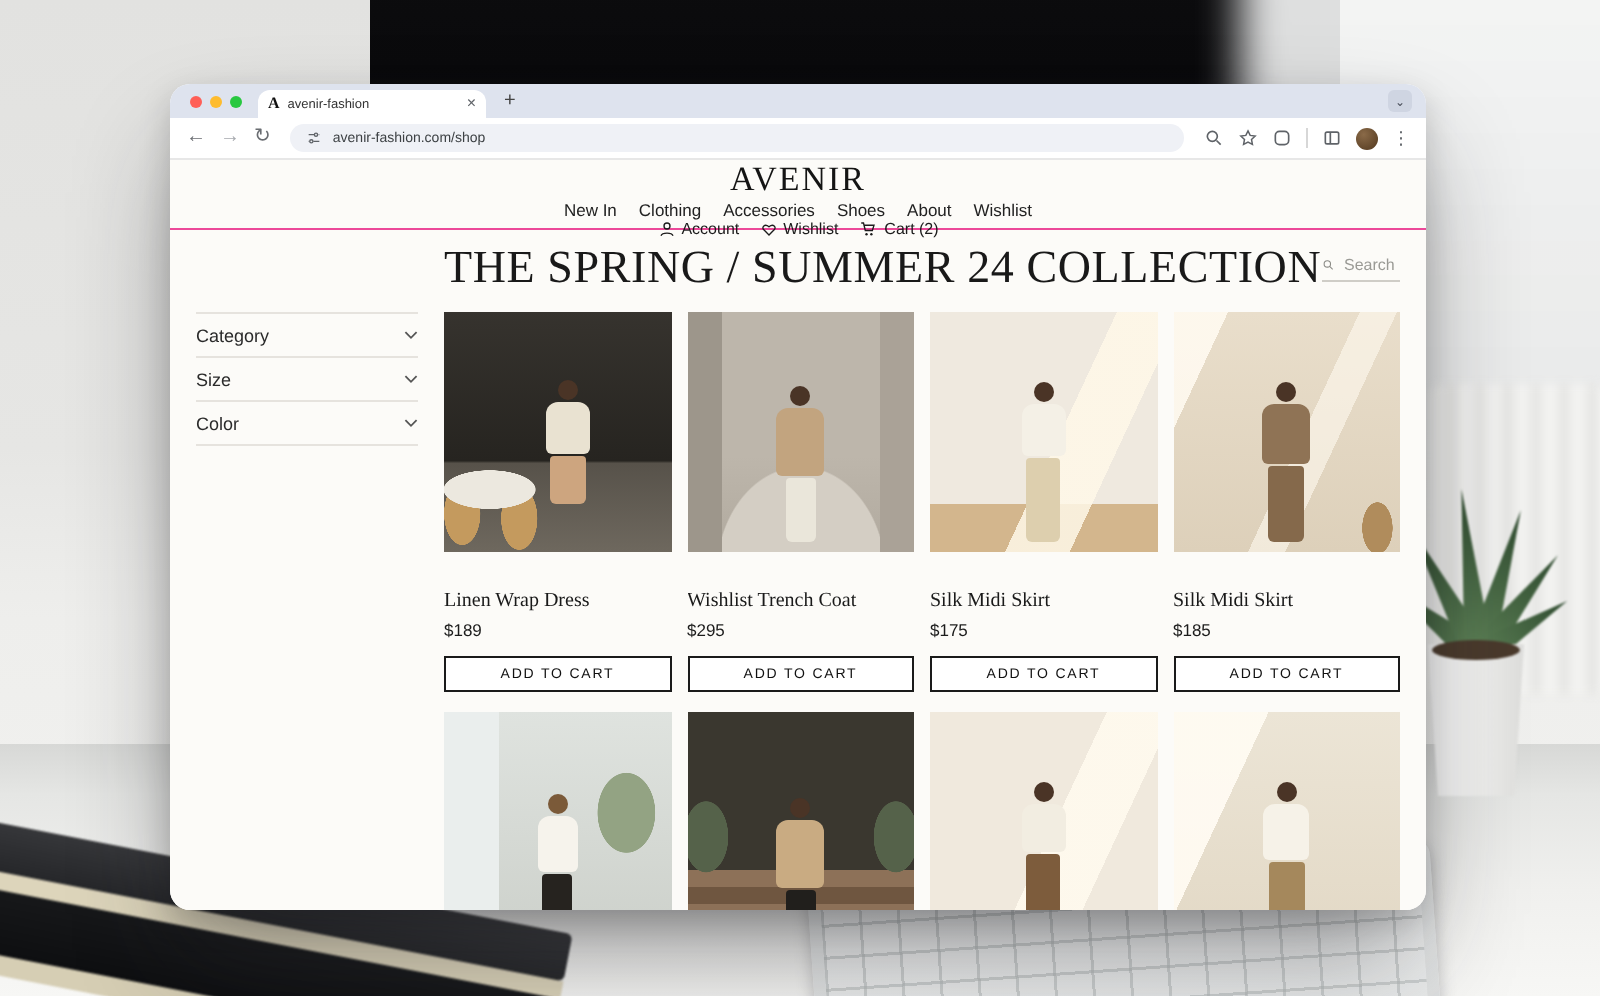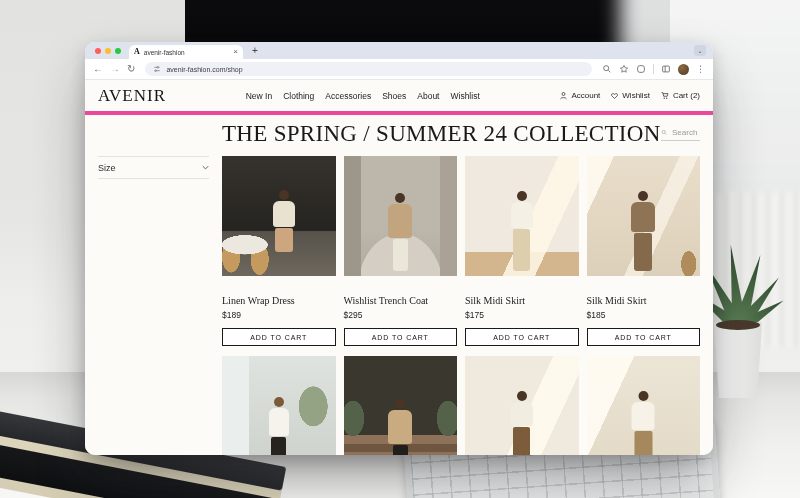--- a/index.html
+++ b/index.html
@@ -79,21 +79,21 @@
   .omnibox .url { font-size:7px; color:#3c4043; white-space:nowrap; }
   .tb-right { display:flex; align-items:center; gap:7px; }
   .tb-divider { width:1px; height:10px; background:#d7d7d7; }
   .avatar { width:11px; height:11px; border-radius:50%;
             background:radial-gradient(circle at 35% 30%,#8a6a48,#52391f); }
   .kebab { font-size:9px; color:#5f6368; line-height:1; }
 
   
   .viewport { height:375px; background:var(--site-bg,#fcfbf8); position:relative; overflow:hidden; }
   .site-header { height:35px; display:flex; align-items:center; padding:0 13px;
-                 border-bottom:4px solid #ec4899; }
+                 border-bottom:1px solid #ec4899;flex-direction:column; }
   .logo { font-family:"Liberation Serif",serif; font-size:17px; letter-spacing:1px; color:#141414; }
   .main-nav { margin:0 auto; display:flex; gap:11px; }
   .nav-link { font-size:8.5px; color:#222; text-decoration:none; cursor:pointer; }
   .utilities { display:flex; gap:10px; }
   .util { display:flex; align-items:center; gap:3px; font-size:8px; color:#1c1c1c; cursor:pointer; }
 
   .page-head { display:flex; align-items:center; padding:7px 13px 6px 137px; }
   .page-title { font-family:"Liberation Serif",serif; font-size:23px; line-height:24px;
                 letter-spacing:.3px; color:#191919; font-weight:500; white-space:nowrap; }
   .search-box { margin-left:auto; width:102px; display:flex; align-items:center; gap:5px;
@@ -315,28 +315,40 @@
           <svg width="9" height="9" viewBox="0 0 24 24" fill="none" stroke="#8a8a85" stroke-width="2">
               <circle cx="10" cy="10" r="6"></circle>
               <path d="M15 15l5 5"></path>
             </svg>
           <input type="text" placeholder="Search" style="">
         </div>
       </div>
 
       <div class="content">
         <aside class="filters">
+  <div class="filter-row">
+    <span class="filter-label">Category</span>
+    <svg width="7" height="5" viewBox="0 0 10 6" fill="none" stroke="#555" stroke-width="1.3">
+                <path d="M1 1l4 4 4-4"></path>
+              </svg>
+  </div>
 
   <div class="filter-row">
     <span class="filter-label">Size</span>
     <svg width="7" height="5" viewBox="0 0 10 6" fill="none" stroke="#555" stroke-width="1.3">
                 <path d="M1 1l4 4 4-4"></path>
               </svg>
   </div>
 
+  <div class="filter-row">
+    <span class="filter-label">Color</span>
+    <svg width="7" height="5" viewBox="0 0 10 6" fill="none" stroke="#555" stroke-width="1.3">
+                <path d="M1 1l4 4 4-4"></path>
+              </svg>
+  </div>
 </aside>
         <main class="grid">
   <div class="card">
     <div class="card-image sc-cafe">
       <span class="fig">
         <span class="head"></span>
                   <span class="torso"></span>
                   <span class="legs"></span>
       </span>
     </div>

